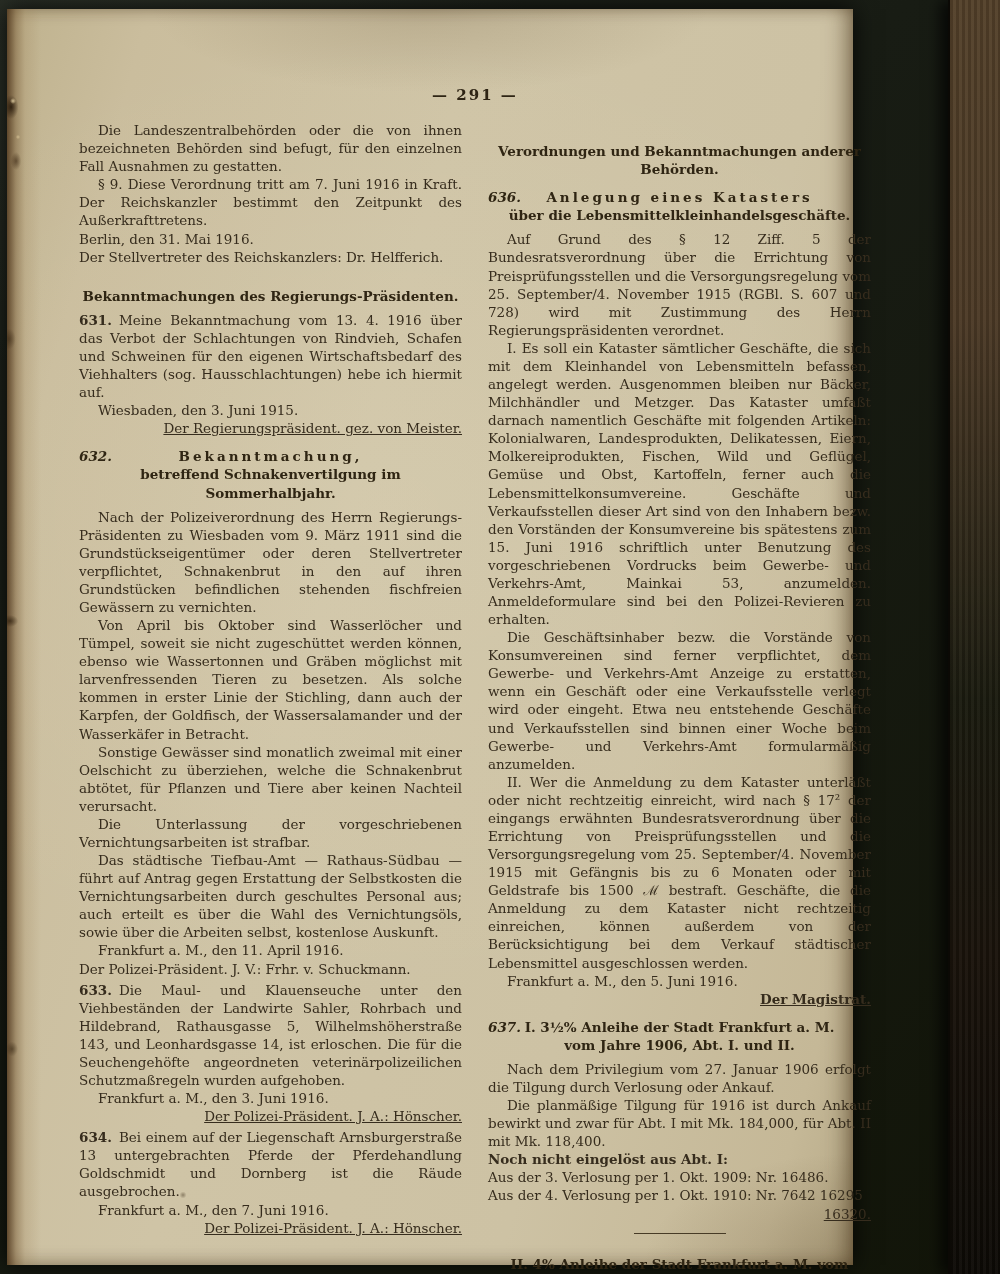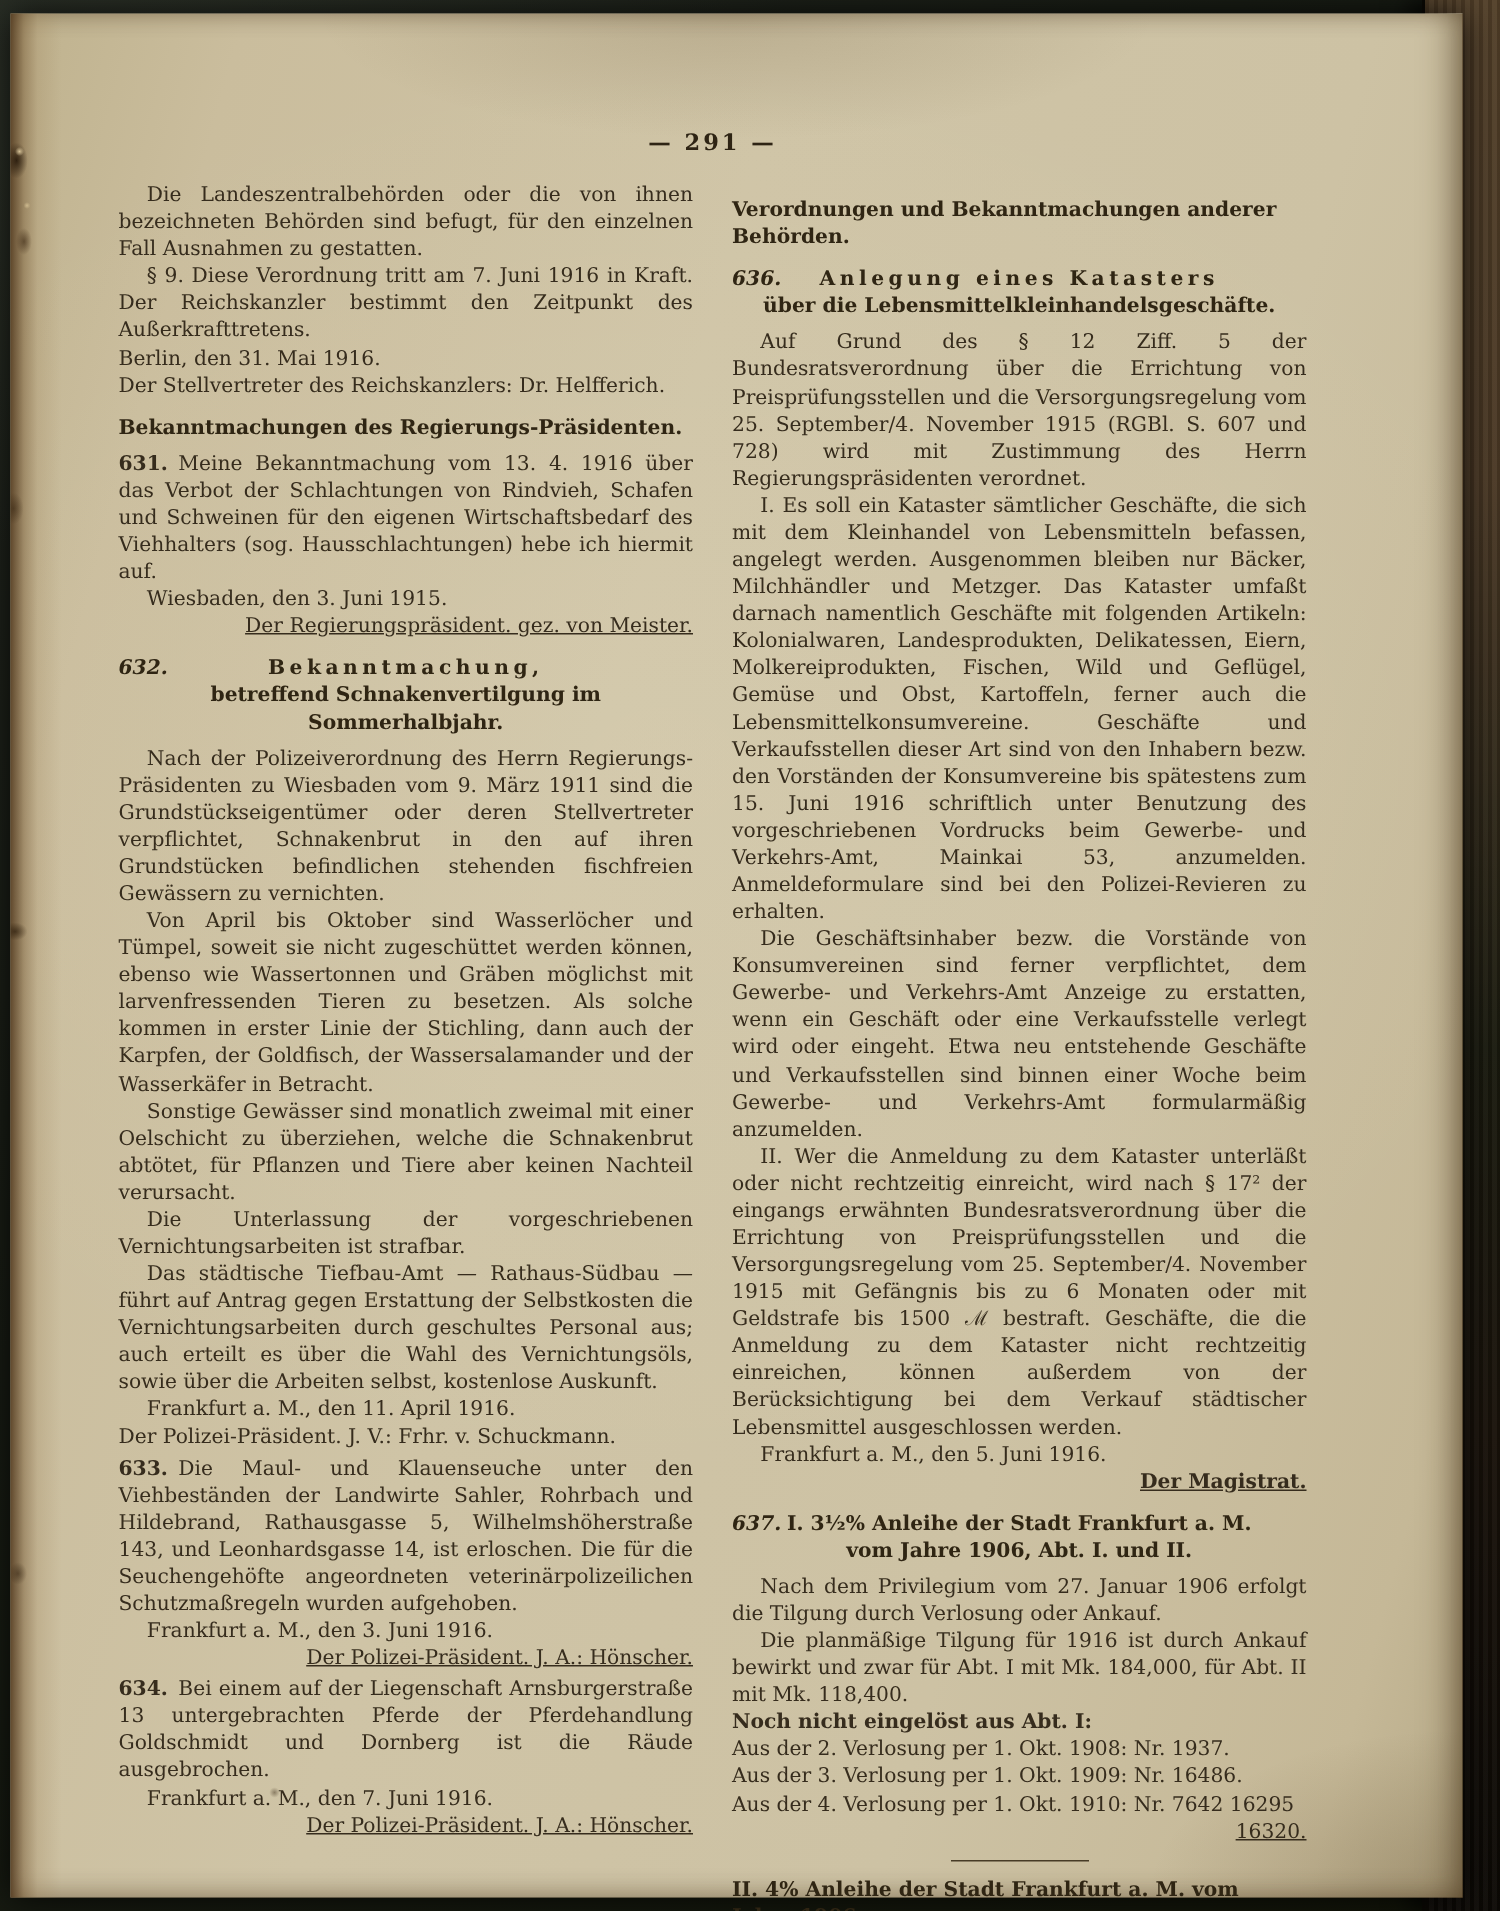--- a/index.html
+++ b/index.html
@@ -19,21 +19,21 @@
   .spine-right {
     position: absolute; top: 0; right: 0; width: 50px; height: 100%;
     background:
       repeating-linear-gradient(90deg, rgba(0,0,0,0.12) 0 3px, rgba(255,255,255,0.03) 3px 6px),
       linear-gradient(180deg, #54412a 0%, #4c3a26 25%, #33271731 55%, #1a130b 75%, #0d0a06 100%);
     border-left: 2px solid #0b0905;
     box-shadow: -8px 0 14px rgba(0,0,0,0.7);
   }
   
   .paper {
-    position: absolute; left: 7px; top: 9px; width: 968px; height: 1256px;
+    position: absolute; left: 7px; top: 9px; width: 846px; height: 1256px;
     background:
       radial-gradient(circle 5px at 176px 1186px, rgba(60,45,25,0.45), transparent 70%),
       radial-gradient(ellipse 900px 700px at 45% 40%, rgba(255,250,230,0.10), transparent 70%),
       radial-gradient(ellipse 300px 160px at 100% 100%, rgba(80,60,30,0.25), transparent 70%),
       radial-gradient(ellipse 400px 120px at 50% 0%, rgba(90,70,40,0.18), transparent 70%),
       linear-gradient(105deg, #bfb28e 0%, #cabd9d 12%, #cfc4a6 40%, #cdc2a4 70%, #c5b897 92%, #b7aa88 100%);
     box-shadow:
       0 0 22px rgba(0,0,0,0.85),
       inset -16px 0 22px -10px rgba(60,40,15,0.55),
       inset 0 -10px 16px -8px rgba(70,50,25,0.35),
@@ -64,21 +64,21 @@
     letter-spacing: 2px; color: #2e2414; margin-bottom: 16px;
   }
   .cols { display: flex; gap: 26px; align-items: flex-start; }
   .col { width: 383px; }
 
   .blk { margin: 0; }
   .b-para { text-indent: 1.4em; text-align: justify; }
   .b-line { text-align: left; }
   .al-right { text-align: right; text-decoration: underline; }
   .bold { font-weight: bold; }
-  .b-heading { font-weight: bold; margin: 10px 0 6px; color: #2f2513; }
+  .b-heading { font-weight: bold; text-align: center; margin: 21px 0 6px; color: #2f2513; }
   .b-item { text-align: justify; margin-top: 3px; }
   .item-num { font-weight: bold; padding-right: 7px; }
   .b-item-heading {
     position: relative; font-weight: bold; text-align: center;
     margin: 10px 0 6px; color: #2f2513;
   }
   .b-item-heading .item-num { position: absolute; left: 0; top: 0; padding-right: 0; font-style: italic; }
   .spaced div.hline:first-of-type { letter-spacing: 3px; }
   .b-rule {
     width: 92px; height: 0; border: 0;
@@ -142,21 +142,20 @@
             <div class="blk b-para">Frankfurt a. M., den 5. Juni 1916.</div>
             <div class="blk b-line al-right bold">Der Magistrat.</div>
             <div class="blk b-item-heading">
               <span class="item-num">637.</span>
               <div class="hline">I. 3½% Anleihe der Stadt Frankfurt a. M.</div>
               <div class="hline">vom Jahre 1906, Abt. I. und II.</div>
             </div>
             <div class="blk b-para">Nach dem Privilegium vom 27. Januar 1906 erfolgt die Tilgung durch Verlosung oder Ankauf.</div>
             <div class="blk b-para">Die planmäßige Tilgung für 1916 ist durch Ankauf bewirkt und zwar für Abt. I mit Mk. 184,000, für Abt. II mit Mk. 118,400.</div>
             <div class="blk b-line bold">Noch nicht eingelöst aus Abt. I:</div>
-            <div class="blk b-line">Aus der 2. Verlosung per 1. Okt. 1908: Nr. 1937.</div>
             <div class="blk b-line">Aus der 3. Verlosung per 1. Okt. 1909: Nr. 16486.</div>
             <div class="blk b-line">Aus der 4. Verlosung per 1. Okt. 1910: Nr. 7642 16295</div>
             <div class="blk b-line al-right">16320.</div>
             <div class="blk b-rule"></div>
             <div class="blk b-heading">
               <div class="hline">II. 4% Anleihe der Stadt Frankfurt a. M. vom Jahre 1906,</div>
             </div>
           </div>
       </div>
     </div>

